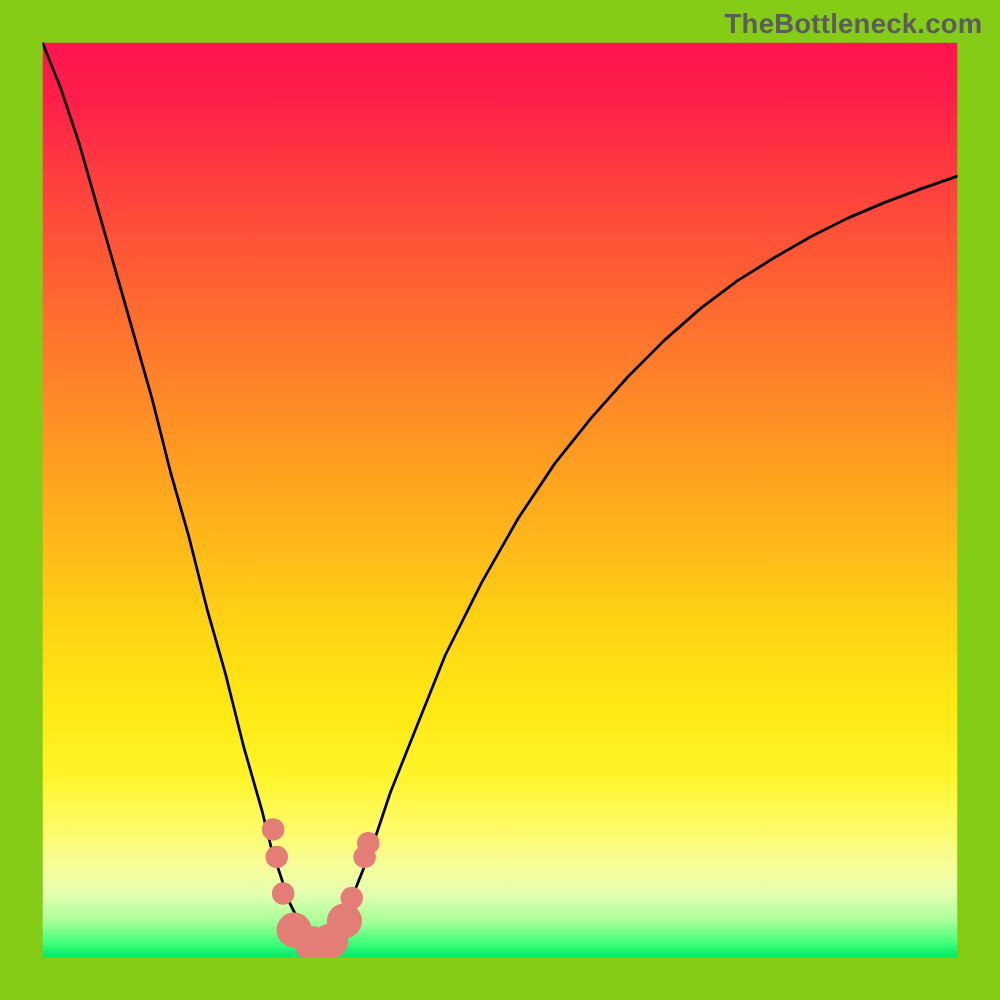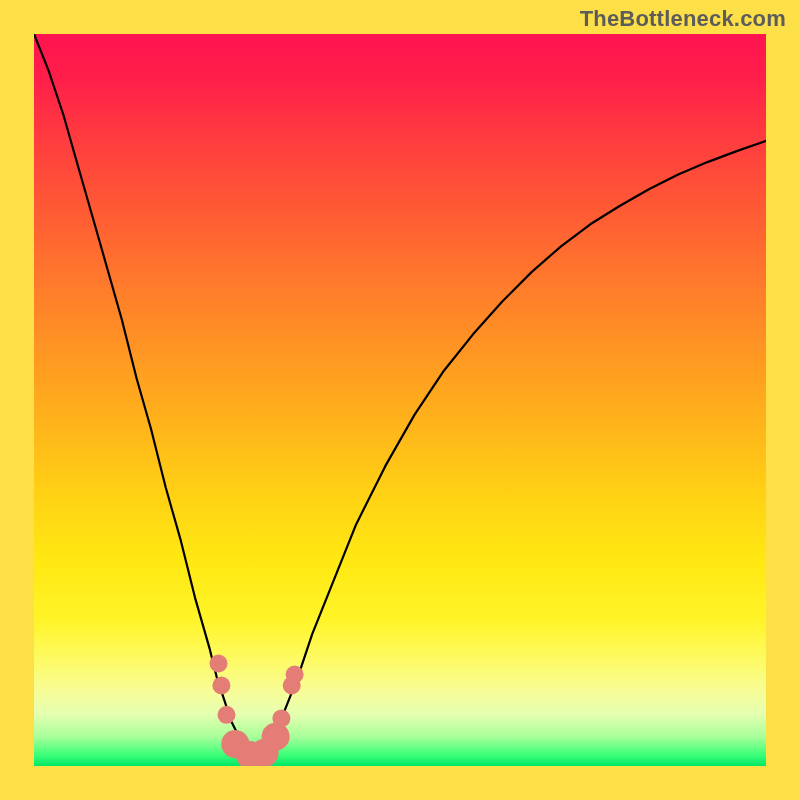--- a/index.html
+++ b/index.html
@@ -7,21 +7,21 @@
     padding: 0;
     width: 800px;
     height: 800px;
     background: #000;
     overflow: hidden;
   }
   .container {
     position: relative;
     width: 800px;
     height: 800px;
-    background: #fde047;
+    background: #84cc16;
   }
   .watermark {
     position: absolute;
     top: 6px;
     right: 14px;
     font-family: Arial, Helvetica, sans-serif;
     font-size: 22px;
     font-weight: 600;
     color: #5c5c5c;
     letter-spacing: 0.2px;

